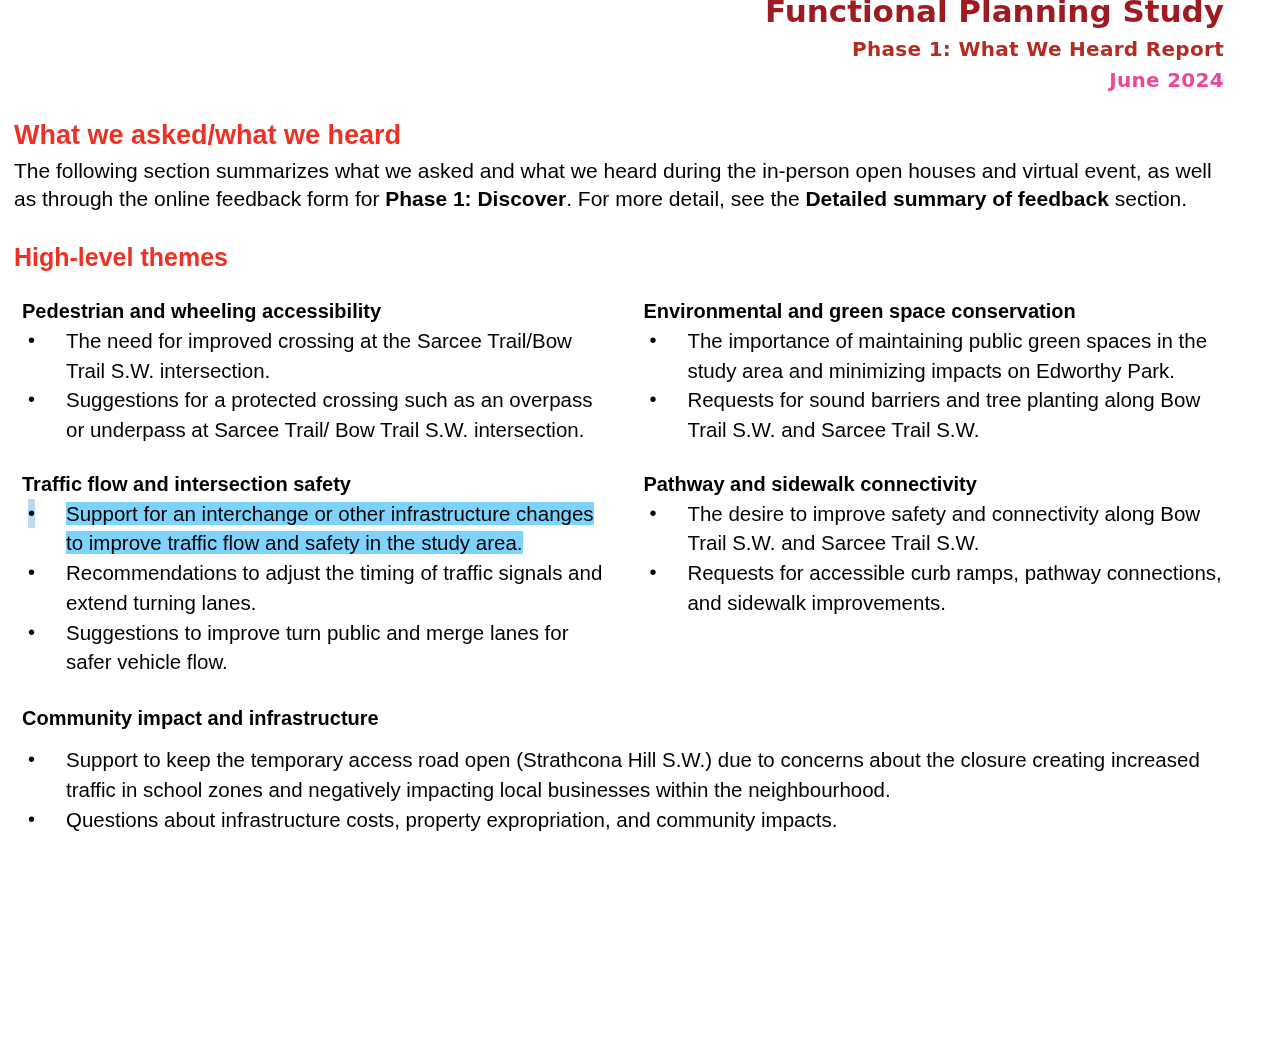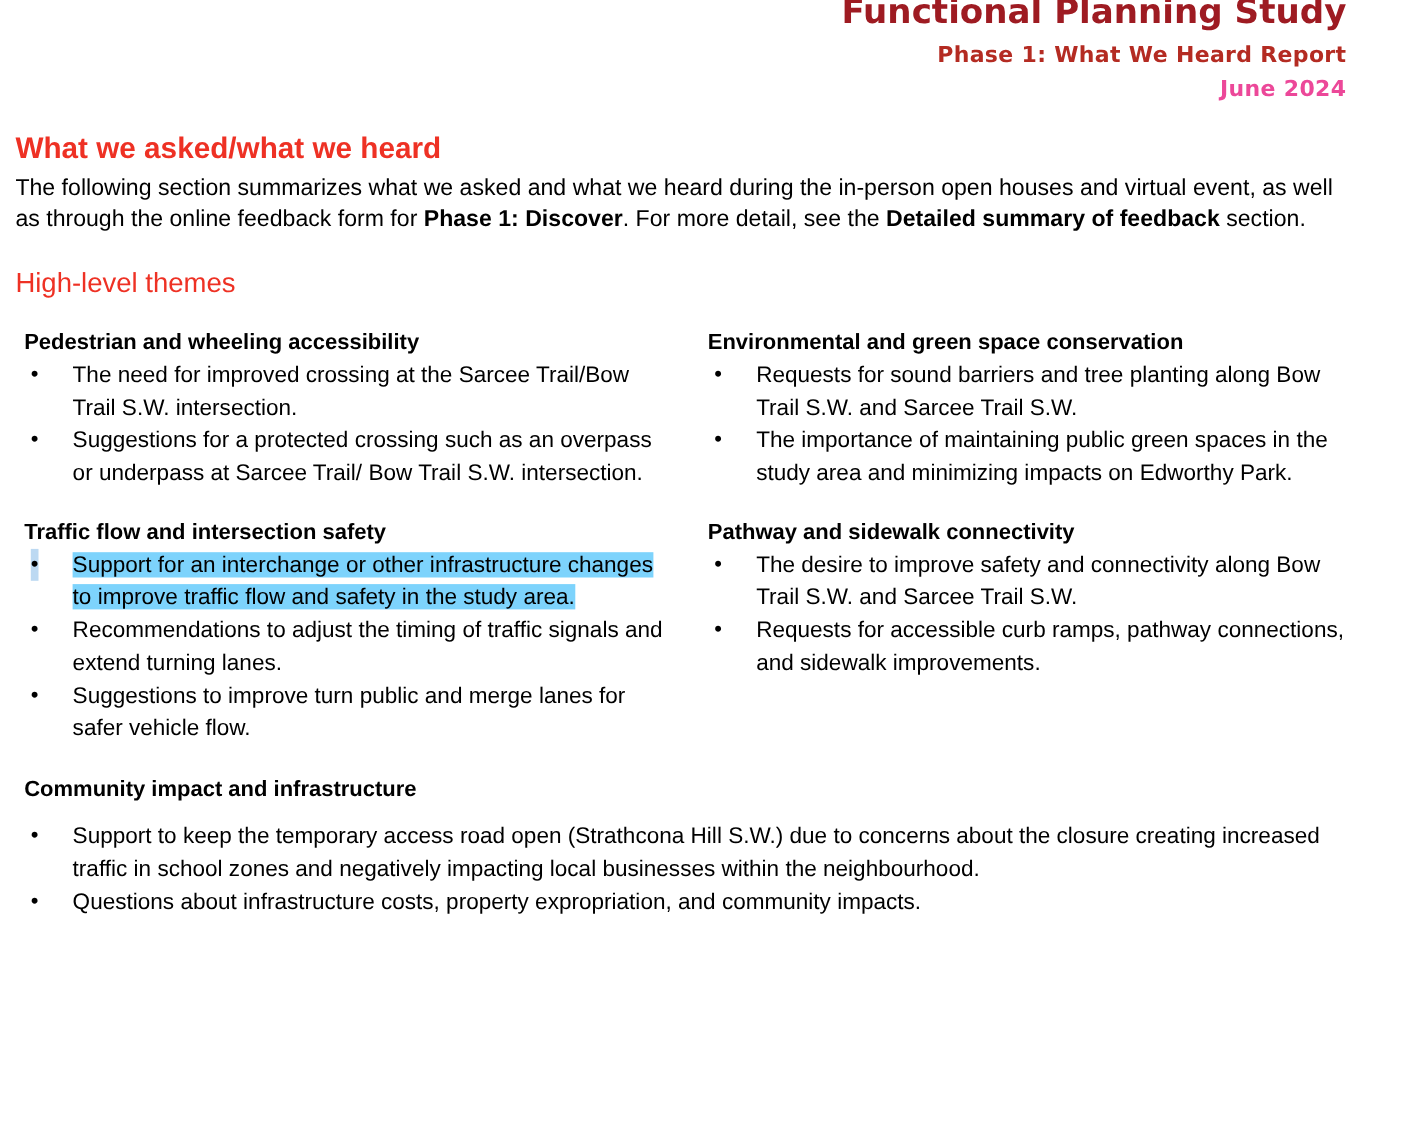--- a/index.html
+++ b/index.html
@@ -114,21 +114,21 @@
     font-size: 21px;
     line-height: 1.33;
     margin: 6px 0 0 0;
     max-width: 1225px;
   }
   p.intro b { font-weight: bold; }
 
   h2.themes-head {
     color: #ee3124;
     font-family: "Liberation Sans", sans-serif;
-    font-weight: normal;
+    font-weight: bold;
     font-size: 25px;
     margin: 30px 0 0 0;
   }
 
   .columns {
     display: flex;
     margin-top: 26px;
     gap: 17px;
   }
   .col {
@@ -232,22 +232,22 @@
           </ul>
         </div>
 
       </div>
 
       <div class="col right">
 
         <div class="theme">
           <div class="theme-title">Environmental and green space conservation</div>
           <ul class="bullets">
+            <li><span class="txt">The importance of maintaining public green spaces in the study area and minimizing impacts on Edworthy Park.</span></li>
             <li><span class="txt">Requests for sound barriers and tree planting along Bow Trail S.W. and Sarcee Trail S.W.</span></li>
-            <li><span class="txt">The importance of maintaining public green spaces in the study area and minimizing impacts on Edworthy Park.</span></li>
           </ul>
         </div>
 
         <div class="theme">
           <div class="theme-title">Pathway and sidewalk connectivity</div>
           <ul class="bullets">
             <li><span class="txt">The desire to improve safety and connectivity along Bow Trail S.W. and Sarcee Trail S.W.</span></li>
             <li><span class="txt">Requests for accessible curb ramps, pathway connections, and sidewalk improvements.</span></li>
           </ul>
         </div>

